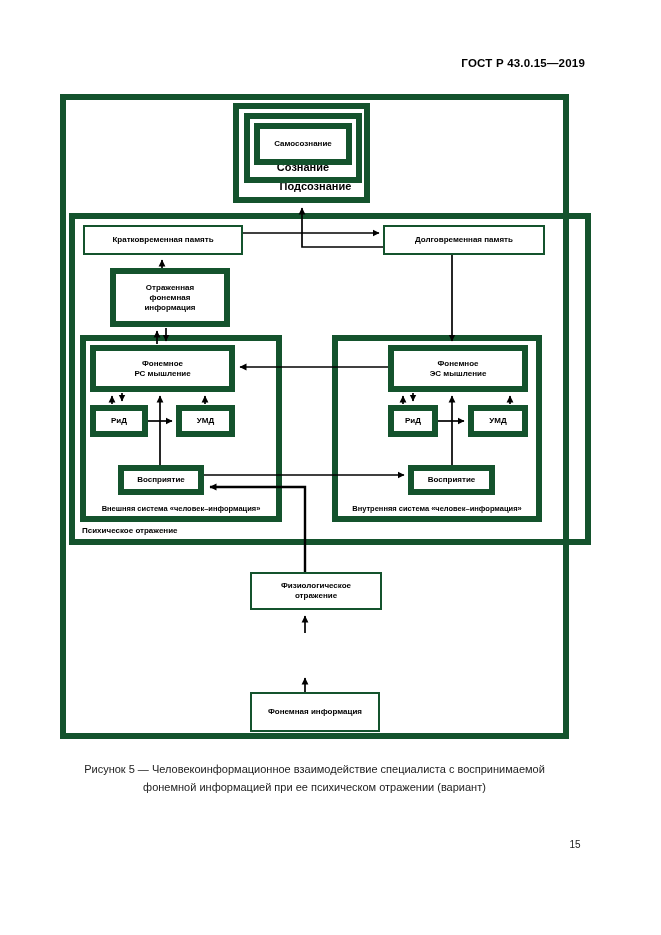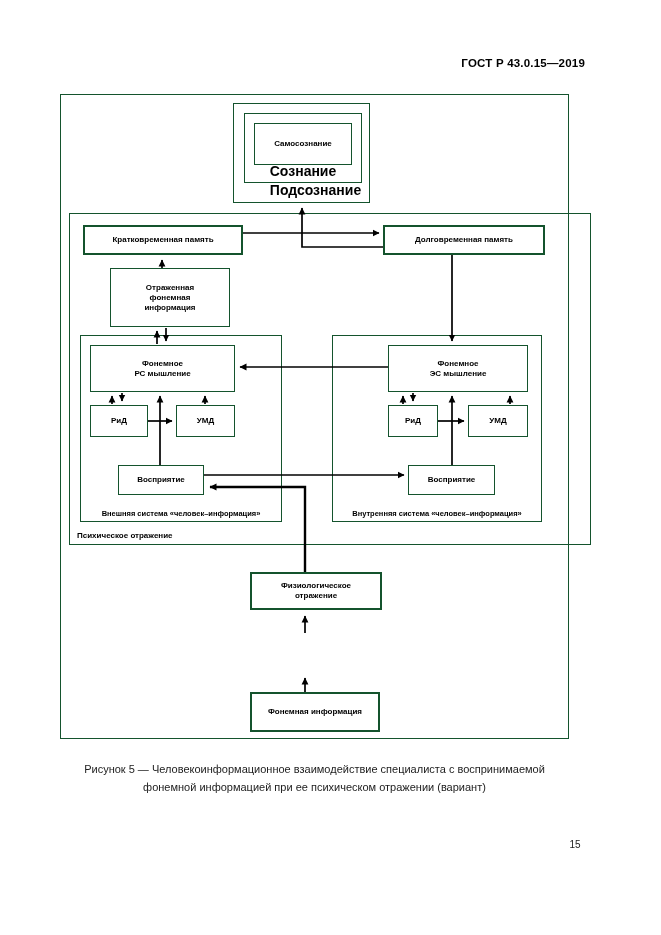--- a/index.html
+++ b/index.html
@@ -11,27 +11,27 @@
     color:#000;
     overflow:hidden;
     margin:0 auto;
   }
   .hdr{
     position:absolute;top:57px;right:76px;
     font-size:11.5px;font-weight:bold;letter-spacing:.2px;
   }
   .box{
     position:absolute;box-sizing:border-box;
-    border:1px solid #14532d;background:#fff;
+    border:6px solid #14532d;background:#fff;
     display:flex;flex-direction:column;align-items:center;justify-content:center;
     text-align:center;font-size:8px;font-weight:bold;line-height:1.25;
   }
   .frame{background:transparent;}
   .thick{border-width:2.5px;}
-  .blabel{position:absolute;left:0;width:100%;text-align:center;font-size:14px;font-weight:bold;}
+  .blabel{position:absolute;left:0;width:100%;text-align:center;font-size:11px;font-weight:bold;}
   .psy-label{
     position:absolute;left:7px;bottom:3px;font-size:8px;font-weight:bold;white-space:nowrap;
   }
   .sys-label{position:absolute;left:0;bottom:3px;width:100%;text-align:center;font-size:7.5px;font-weight:bold;white-space:nowrap;}
   svg.conn{position:absolute;left:0;top:0;pointer-events:none;}
   .caption{
     position:absolute;top:761px;left:60px;width:509px;
     text-align:center;font-size:11px;line-height:1.6;color:#1c1c1c;
   }
   .pagenum{

